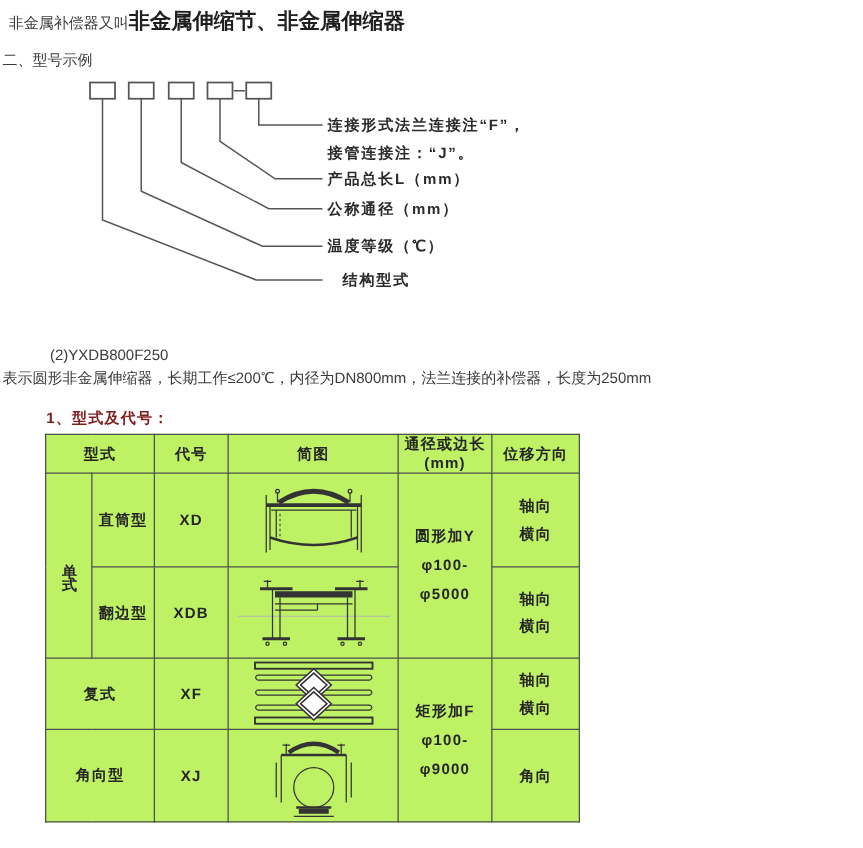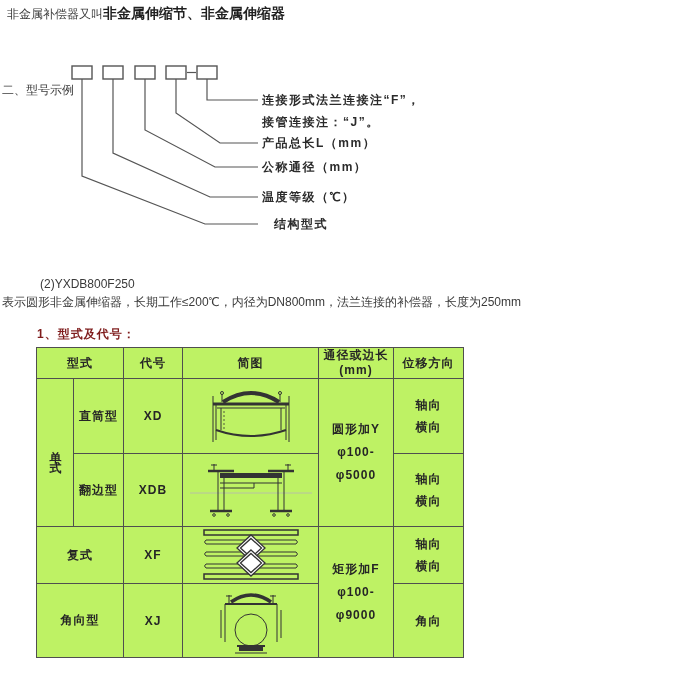--- a/index.html
+++ b/index.html
@@ -1,21 +1,21 @@
 <!DOCTYPE html>
 <html><head>
 <meta charset="utf-8">
 <style>
   html,body{margin:0;padding:0;background:#fff;}
   .page{position:relative;width:690px;height:678px;background:#ffffff;overflow:hidden;
         font-family:"Liberation Sans",sans-serif;color:#3a3a3a;}
   .abs{position:absolute;}
   .intro{left:7px;top:5px;font-size:12px;white-space:nowrap;}
-  .em{font-size:14px;font-weight:bold;color:#1f1f1f;}
-  .section{left:2px;top:40px;font-size:12px;margin-top:42px;}
+  .em{font-size:17px;font-weight:bold;color:#1f1f1f;}
+  .section{left:2px;top:40px;font-size:12px;}
   .diagram-label{position:absolute;left:262px;font-size:12px;font-weight:bold;color:#2b2b2b;
                  letter-spacing:1.5px;line-height:14px;white-space:nowrap;}
   .ex{font-size:12px;white-space:nowrap;line-height:15px;}
   .tbl-title{left:37px;top:326px;font-size:12px;font-weight:600;color:#7f1d1d;letter-spacing:1px;}
   table.spec{position:absolute;left:36px;top:347px;border-collapse:collapse;table-layout:fixed;
              background:#bef264;}
   table.spec th,table.spec td{border:1px solid #4f4f4f;text-align:center;vertical-align:middle;
              padding:0;font-size:12px;font-weight:600;color:#262626;letter-spacing:1px;}
   .two-line span{display:block;line-height:15px;}
   .dir-line{display:block;line-height:22px;}

